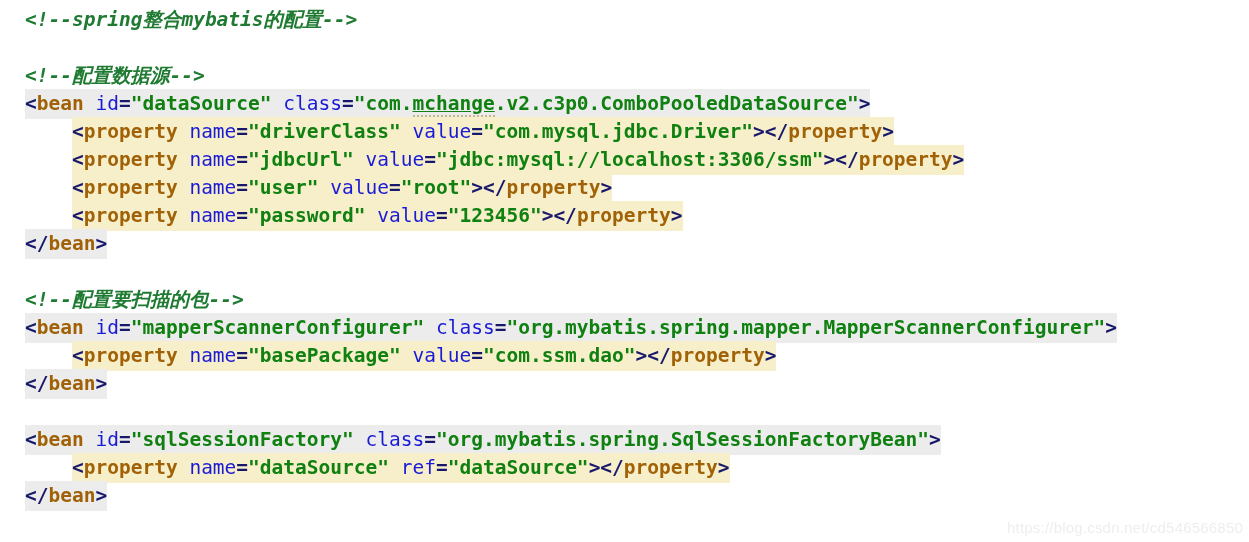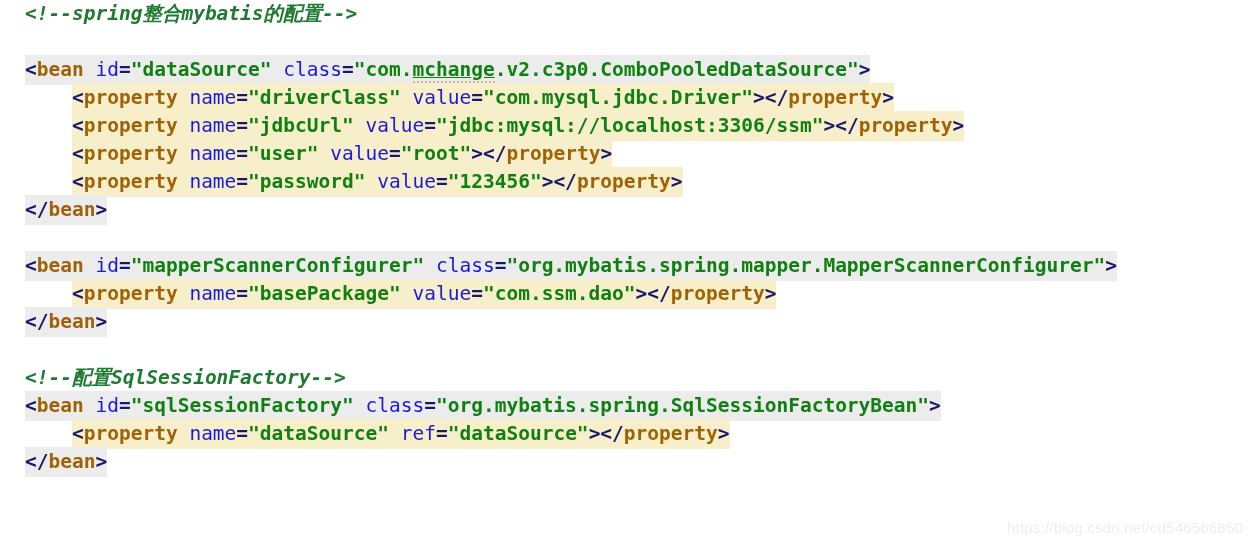--- a/index.html
+++ b/index.html
@@ -14,20 +14,21 @@
     font-family: "DejaVu Sans Mono", "Liberation Mono", monospace;
     position: relative;
   }
 
   #code {
     position: absolute;
     left: 0;
     top: 0;
     width: 1249px;
     height: 405px;
+    padding-top: 6px;
     box-sizing: border-box;
   }
 
   .line {
     height: 28px;
     line-height: 28px;
     white-space: pre;
     font-size: 19.5px;
     letter-spacing: 0px;
     padding-left: 25px;
@@ -69,30 +70,31 @@
     letter-spacing: 0.2px;
     user-select: none;
   }
 </style>
 </head>
 <body>
 
 <div id="code">
     <div class="line"><span class="comment run hl-none">&lt;!--spring整合mybatis的配置--&gt;</span></div>
     <div class="line blank">&nbsp;</div>
+    <div class="line"><span class="comment run hl-none">&lt;!--配置数据源--&gt;</span></div>
     <div class="line"><span class="run hl-gray"><span class="punc">&lt;</span><span class="tag">bean</span><span class="punc"> </span><span class="attr">id</span><span class="punc">=</span><span class="str">"dataSource"</span><span class="punc"> </span><span class="attr">class</span><span class="punc">=</span><span class="str">"com.</span><span class="str spell">mchange</span><span class="str">.v2.c3p0.ComboPooledDataSource"</span><span class="punc">&gt;</span></span></div>
     <div class="line"><span class="run hl-none">    </span><span class="run hl-cream"><span class="punc">&lt;</span><span class="tag">property</span><span class="punc"> </span><span class="attr">name</span><span class="punc">=</span><span class="str">"driverClass"</span><span class="punc"> </span><span class="attr">value</span><span class="punc">=</span><span class="str">"com.mysql.jdbc.Driver"</span><span class="punc">&gt;&lt;/</span><span class="tag">property</span><span class="punc">&gt;</span></span></div>
     <div class="line"><span class="run hl-none">    </span><span class="run hl-cream"><span class="punc">&lt;</span><span class="tag">property</span><span class="punc"> </span><span class="attr">name</span><span class="punc">=</span><span class="str">"jdbcUrl"</span><span class="punc"> </span><span class="attr">value</span><span class="punc">=</span><span class="str">"jdbc:mysql://localhost:3306/ssm"</span><span class="punc">&gt;&lt;/</span><span class="tag">property</span><span class="punc">&gt;</span></span></div>
     <div class="line"><span class="run hl-none">    </span><span class="run hl-cream"><span class="punc">&lt;</span><span class="tag">property</span><span class="punc"> </span><span class="attr">name</span><span class="punc">=</span><span class="str">"user"</span><span class="punc"> </span><span class="attr">value</span><span class="punc">=</span><span class="str">"root"</span><span class="punc">&gt;&lt;/</span><span class="tag">property</span><span class="punc">&gt;</span></span></div>
     <div class="line"><span class="run hl-none">    </span><span class="run hl-cream"><span class="punc">&lt;</span><span class="tag">property</span><span class="punc"> </span><span class="attr">name</span><span class="punc">=</span><span class="str">"password"</span><span class="punc"> </span><span class="attr">value</span><span class="punc">=</span><span class="str">"123456"</span><span class="punc">&gt;&lt;/</span><span class="tag">property</span><span class="punc">&gt;</span></span></div>
     <div class="line"><span class="run hl-gray"><span class="punc">&lt;/</span><span class="tag">bean</span><span class="punc">&gt;</span></span></div>
     <div class="line blank">&nbsp;</div>
+    <div class="line"><span class="comment run hl-none">&lt;!--配置要扫描的包--&gt;</span></div>
     <div class="line"><span class="run hl-gray"><span class="punc">&lt;</span><span class="tag">bean</span><span class="punc"> </span><span class="attr">id</span><span class="punc">=</span><span class="str">"mapperScannerConfigurer"</span><span class="punc"> </span><span class="attr">class</span><span class="punc">=</span><span class="str">"org.mybatis.spring.mapper.MapperScannerConfigurer"</span><span class="punc">&gt;</span></span></div>
     <div class="line"><span class="run hl-none">    </span><span class="run hl-cream"><span class="punc">&lt;</span><span class="tag">property</span><span class="punc"> </span><span class="attr">name</span><span class="punc">=</span><span class="str">"basePackage"</span><span class="punc"> </span><span class="attr">value</span><span class="punc">=</span><span class="str">"com.ssm.dao"</span><span class="punc">&gt;&lt;/</span><span class="tag">property</span><span class="punc">&gt;</span></span></div>
     <div class="line"><span class="run hl-gray"><span class="punc">&lt;/</span><span class="tag">bean</span><span class="punc">&gt;</span></span></div>
     <div class="line blank">&nbsp;</div>
-    <div class="line"><span class="comment run hl-none">&lt;!--配置SqlSessionFactory--&gt;</span></div>
     <div class="line"><span class="run hl-gray"><span class="punc">&lt;</span><span class="tag">bean</span><span class="punc"> </span><span class="attr">id</span><span class="punc">=</span><span class="str">"sqlSessionFactory"</span><span class="punc"> </span><span class="attr">class</span><span class="punc">=</span><span class="str">"org.mybatis.spring.SqlSessionFactoryBean"</span><span class="punc">&gt;</span></span></div>
     <div class="line"><span class="run hl-none">    </span><span class="run hl-cream"><span class="punc">&lt;</span><span class="tag">property</span><span class="punc"> </span><span class="attr">name</span><span class="punc">=</span><span class="str">"dataSource"</span><span class="punc"> </span><span class="attr">ref</span><span class="punc">=</span><span class="str">"dataSource"</span><span class="punc">&gt;&lt;/</span><span class="tag">property</span><span class="punc">&gt;</span></span></div>
     <div class="line"><span class="run hl-gray"><span class="punc">&lt;/</span><span class="tag">bean</span><span class="punc">&gt;</span></span></div>
   </div>
 
 <div id="watermark">https://blog.csdn.net/cd546566850</div>
 
 </body></html>

